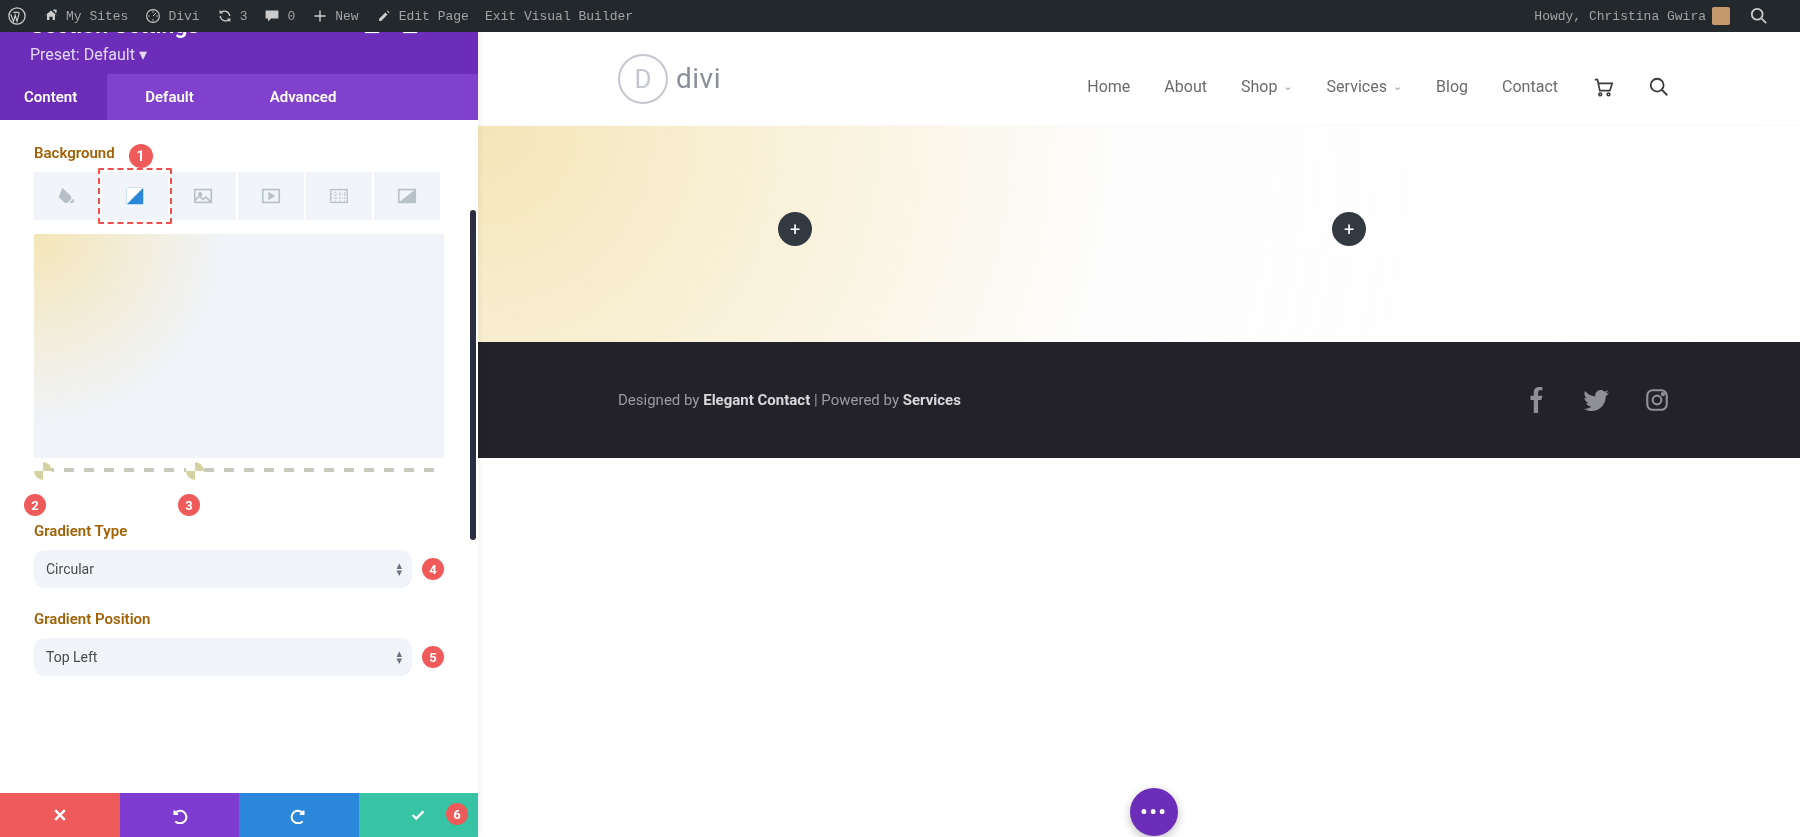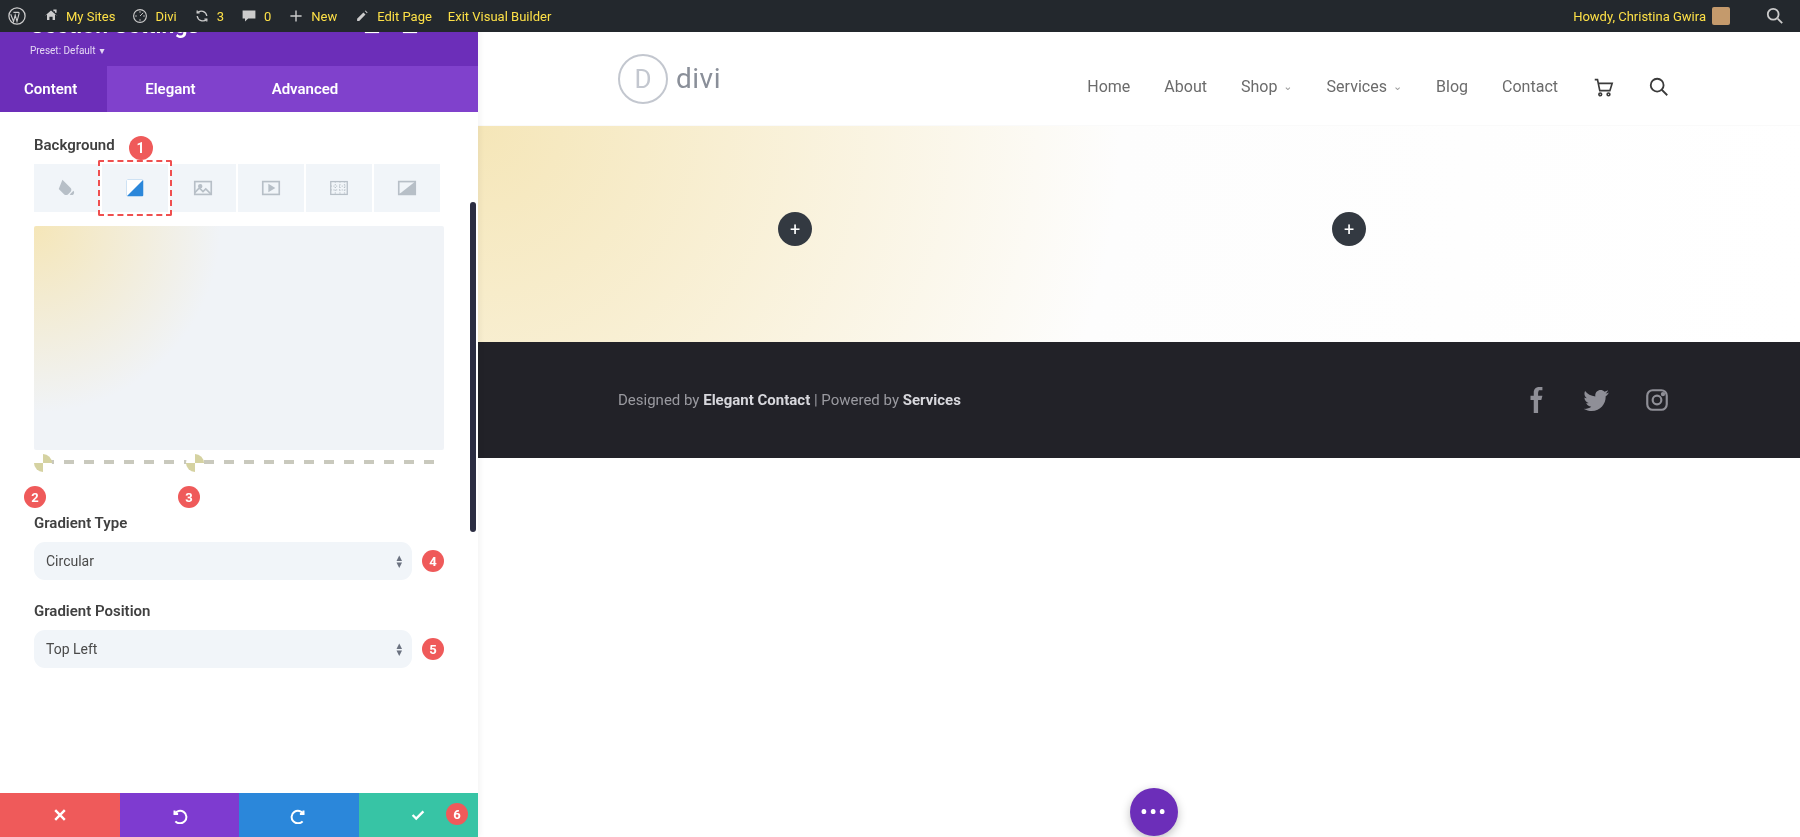--- a/index.html
+++ b/index.html
@@ -1,46 +1,46 @@
 <!DOCTYPE html>
 <html><head>
 <meta charset="utf-8">
 <style>
   * { box-sizing: border-box; margin: 0; padding: 0; }
   html, body { width: 1800px; height: 837px; font-family: -apple-system, BlinkMacSystemFont, "Segoe UI", Roboto, Helvetica, Arial, sans-serif; overflow: hidden; background: #fff; }
 
   
   .admin-bar { position: absolute; top:0; left:0; right:0; height:32px; background:#23282d; color:#ccc; display:flex; align-items:center; font-size:13px; z-index:50; }
   .admin-left { display:flex; align-items:center; height:100%; }
-  .admin-item { display:flex; align-items:center; height:100%; padding:0 8px; cursor:pointer; color:#fde047; gap:6px; }
+  .admin-item { display:flex; align-items:center; height:100%; padding:0 8px; cursor:pointer; color:#a3a3a3; gap:6px;font-family:Liberation Mono, monospace; }
   .admin-spacer { flex:1; }
-  .admin-right { display:flex; align-items:center; height:100%; padding-right:8px; gap:24px; }
+  .admin-right { display:flex; align-items:center; height:100%; padding-right:24px; gap:8px; }
   .admin-icon { width:18px; height:18px; display:inline-flex; align-items:center; justify-content:center; }
   .avatar { width:18px; height:18px; background:#c49a6c; border-radius:2px; }
 
   
   .panel { position:absolute; top:0; left:0; width:478px; height:100%; background:#fff; display:flex; flex-direction:column; z-index:40; box-shadow:2px 0 6px rgba(0,0,0,.05); }
   .panel-header { background:#6c2eb9; color:#fff; padding:12px 20px 10px 30px; }
   .panel-header-row { display:flex; align-items:center; justify-content:space-between; }
   .panel-title { font-size:23px; font-weight:600; }
   .panel-header-icons { display:flex; gap:18px; }
   .panel-header-icons .hicon { width:20px; height:20px; color:#fff; cursor:pointer; display:flex; align-items:center; justify-content:center; }
-  .panel-preset { margin-top:6px; font-size:10px; color:#e4d7f4; cursor:pointer; display:flex; align-items:center; gap:4px; }
+  .panel-preset { margin-top:6px; font-size:16px; color:#e4d7f4; cursor:pointer; display:flex; align-items:center; gap:4px; }
 
   .panel-tabs { display:flex; background:#8041cc; }
   .panel-tab { flex:0 0 auto; padding:14px 24px; color:#fff; font-size:15px; font-weight:600; cursor:pointer; }
   .panel-tab.active { background:#6c2eb9; }
   .panel-tab:nth-child(1){ padding-left:24px; padding-right:30px; }
   .panel-tab:nth-child(2){ padding-left:38px; padding-right:38px; }
   .panel-tab:nth-child(3){ padding-left:38px; padding-right:38px; }
 
   .panel-scroll { position:relative; flex:1; overflow:hidden; padding:20px 34px 0 34px; }
   .panel-scroll::after { content:""; position:absolute; right:2px; top:90px; width:6px; height:330px; background:#2b2d42; border-radius:3px; }
 
-  .field-label { font-size:15px; font-weight:600; color:#404040; margin:0 0 10px; }
+  .field-label { font-size:15px; font-weight:600; color:#a16207; margin:0 0 10px; }
   .bg-tabs { display:flex; gap:0; margin-bottom:14px; }
   .bg-tab { width:66px; height:48px; background:#f1f5f9; display:flex; align-items:center; justify-content:center; color:#b7bfc7; cursor:pointer; margin-right:2px; }
   .bg-tab.active-outline { position:relative; }
   .bg-tab.active-outline::after { content:""; position:absolute; inset:-4px; border:2px dashed #ef4f4f; border-radius:2px; pointer-events:none; }
   .bg-tab.active svg { color:#2b87da; }
 
   .gradient-preview { width:100%; height:224px; background: radial-gradient(circle at top left, #f5e6b8 0%, #f0f3f7 40%, #f0f3f7 100%); border-radius:2px; }
 
   .stops-track { position:relative; height:12px; margin-top:6px; margin-bottom:18px; }
   .stops-dashes { position:absolute; top:4px; left:10px; right:10px; height:4px; background: repeating-linear-gradient(90deg,#c9c9bd 0 10px, transparent 10px 20px); }
@@ -195,21 +195,21 @@
       </div>
     </div>
     <div class="panel-preset">
       <span>Preset: Default</span>
       <span>▾</span>
     </div>
   </div>
 
   <div class="panel-tabs">
     <div class="panel-tab active">Content</div>
-    <div class="panel-tab">Elegant</div>
+    <div class="panel-tab">Default</div>
     <div class="panel-tab">Advanced</div>
   </div>
 
   <div class="panel-scroll">
 
     <div style="display:flex; align-items:center; gap:14px; position:relative;">
       <div class="field-label" style="margin-top:4px;">Background</div>
       <span class="badge large" style="position:static;">1</span>
     </div>
 

